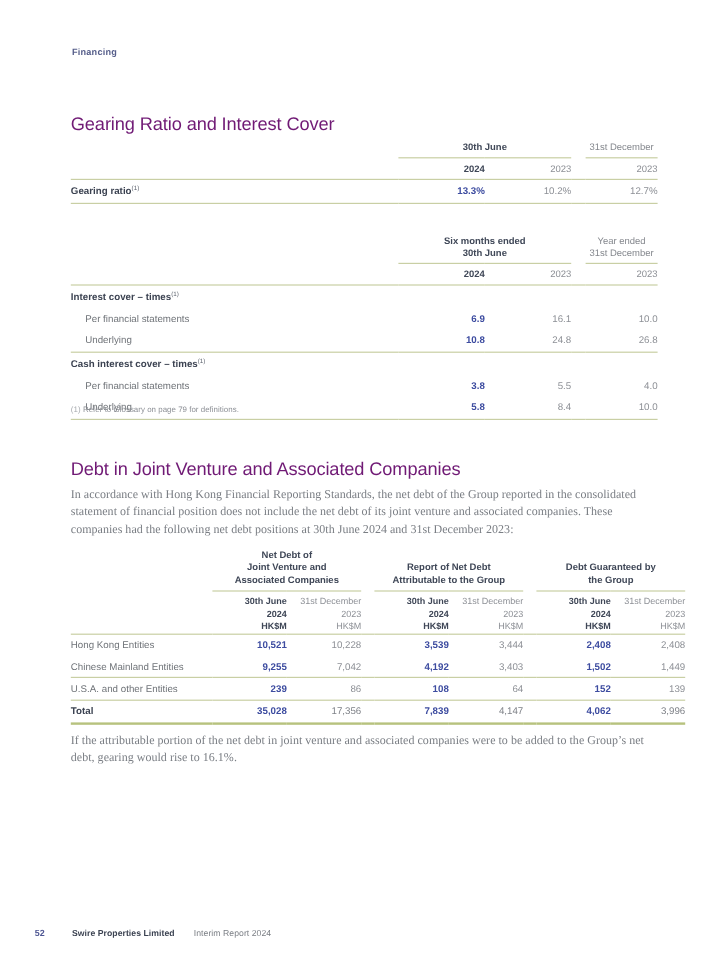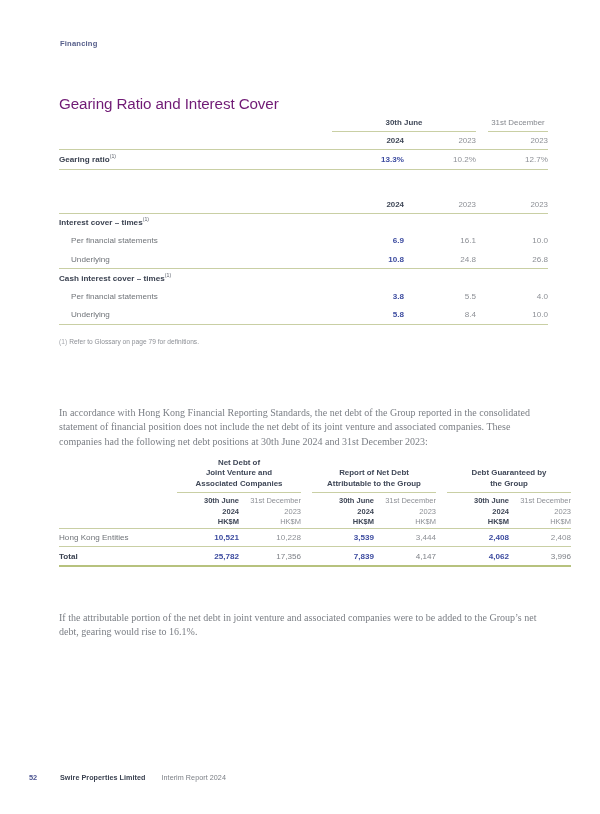--- a/index.html
+++ b/index.html
@@ -297,20 +297,32 @@
       </tr>
 
       <tr class="spacer-row">
         <td></td>
           <td></td>
           <td></td>
           <td></td>
           <td></td>
       </tr>
 
+      <tr>
+        <td></td>
+        <td class="grp-head rule-bottom" colspan="2">
+          <span>Six months ended</span><br>
+          <span>30th June</span>
+        </td>
+        <td></td>
+        <td class="grp-head light rule-bottom">
+          <span>Year ended</span><br>
+          <span>31st December</span>
+        </td>
+      </tr>
 
       <tr>
         <td class="rule-bottom"></td>
         <td class="yr cur rule-bottom">2024</td>
         <td class="yr prev rule-bottom">2023</td>
         <td class="rule-bottom"></td>
         <td class="yr prev rule-bottom">2023</td>
       </tr>
 
       <tr>
@@ -358,20 +370,21 @@
         <td class="val cur rule-bottom">5.8</td>
         <td class="val prev rule-bottom">8.4</td>
         <td class="rule-bottom"></td>
         <td class="val prev rule-bottom">10.0</td>
       </tr>
     </tbody>
   </table>
 
   <div class="footnote"><span class="fn-mark">(1)</span><span>Refer to Glossary on page 79 for definitions.</span></div>
 
+  <div class="section-heading" id="heading-debt">Debt in Joint Venture and Associated Companies</div>
 
   <div class="body-text" id="intro-paragraph">In accordance with Hong Kong Financial Reporting Standards, the net debt of the Group reported in the consolidated statement of financial position does not include the net debt of its joint venture and associated companies. These companies had the following net debt positions at 30th June 2024 and 31st December 2023:</div>
 
   <table id="table-debt">
     <colgroup>
       <col class="d-label">
         <col class="d-cur">
         <col class="d-prev">
         <col class="d-gap">
       <col class="d-cur">
@@ -445,25 +458,47 @@
         <td class="val cur">10,521</td>
         <td class="val prev">10,228</td>
         <td></td>
         <td class="val cur">3,539</td>
         <td class="val prev">3,444</td>
         <td></td>
         <td class="val cur">2,408</td>
         <td class="val prev">2,408</td>
       </tr>
 
-
+      <tr>
+        <td class="rowlabel">Chinese Mainland Entities</td>
+        <td class="val cur">9,255</td>
+        <td class="val prev">7,042</td>
+        <td></td>
+        <td class="val cur">4,192</td>
+        <td class="val prev">3,403</td>
+        <td></td>
+        <td class="val cur">1,502</td>
+        <td class="val prev">1,449</td>
+      </tr>
+
+      <tr>
+        <td class="rowlabel rule-total-top">U.S.A. and other Entities</td>
+        <td class="val cur rule-total-top">239</td>
+        <td class="val prev rule-total-top">86</td>
+        <td class="rule-total-top"></td>
+        <td class="val cur rule-total-top">108</td>
+        <td class="val prev rule-total-top">64</td>
+        <td class="rule-total-top"></td>
+        <td class="val cur rule-total-top">152</td>
+        <td class="val prev rule-total-top">139</td>
+      </tr>
 
       <tr>
         <td class="rowlabel total rule-total-top rule-total-bottom">Total</td>
-        <td class="val total-cur rule-total-top rule-total-bottom">25,782</td>
+        <td class="val total-cur rule-total-top rule-total-bottom">35,028</td>
         <td class="val total-prev rule-total-top rule-total-bottom">17,356</td>
         <td class="rule-total-top rule-total-bottom"></td>
         <td class="val total-cur rule-total-top rule-total-bottom">7,839</td>
         <td class="val total-prev rule-total-top rule-total-bottom">4,147</td>
         <td class="rule-total-top rule-total-bottom"></td>
         <td class="val total-cur rule-total-top rule-total-bottom">4,062</td>
         <td class="val total-prev rule-total-top rule-total-bottom">3,996</td>
       </tr>
     </tbody>
   </table>

